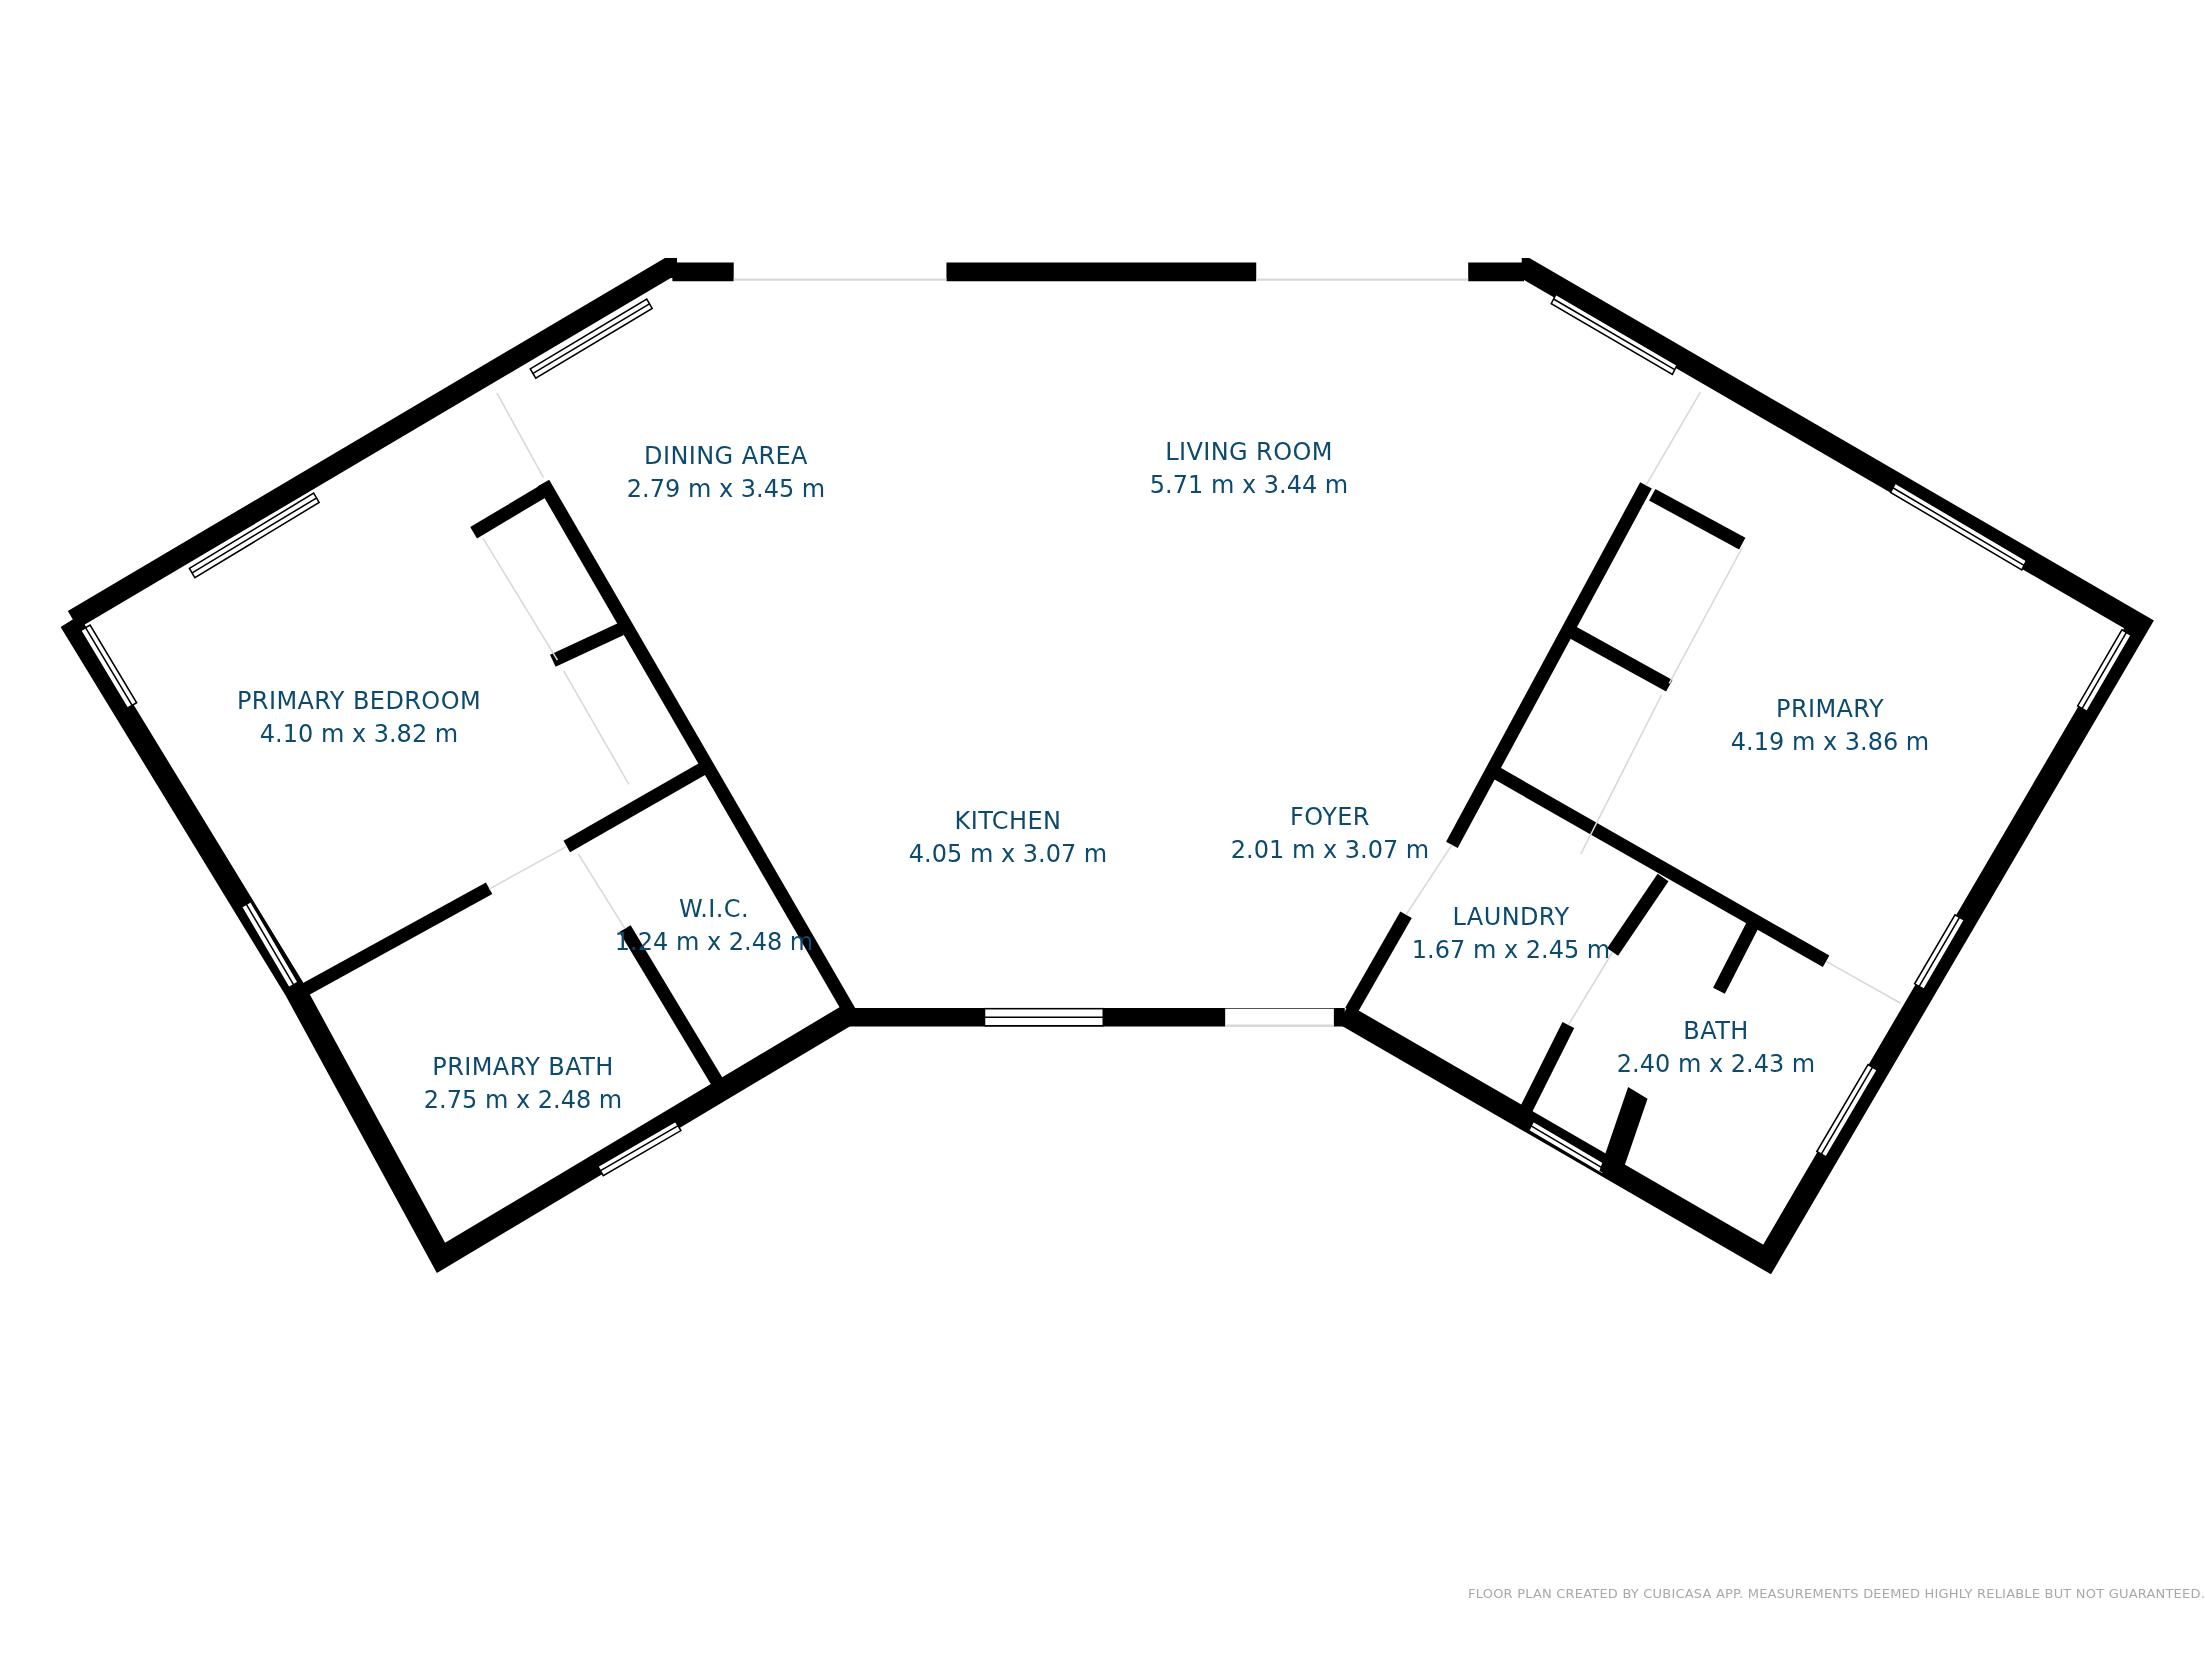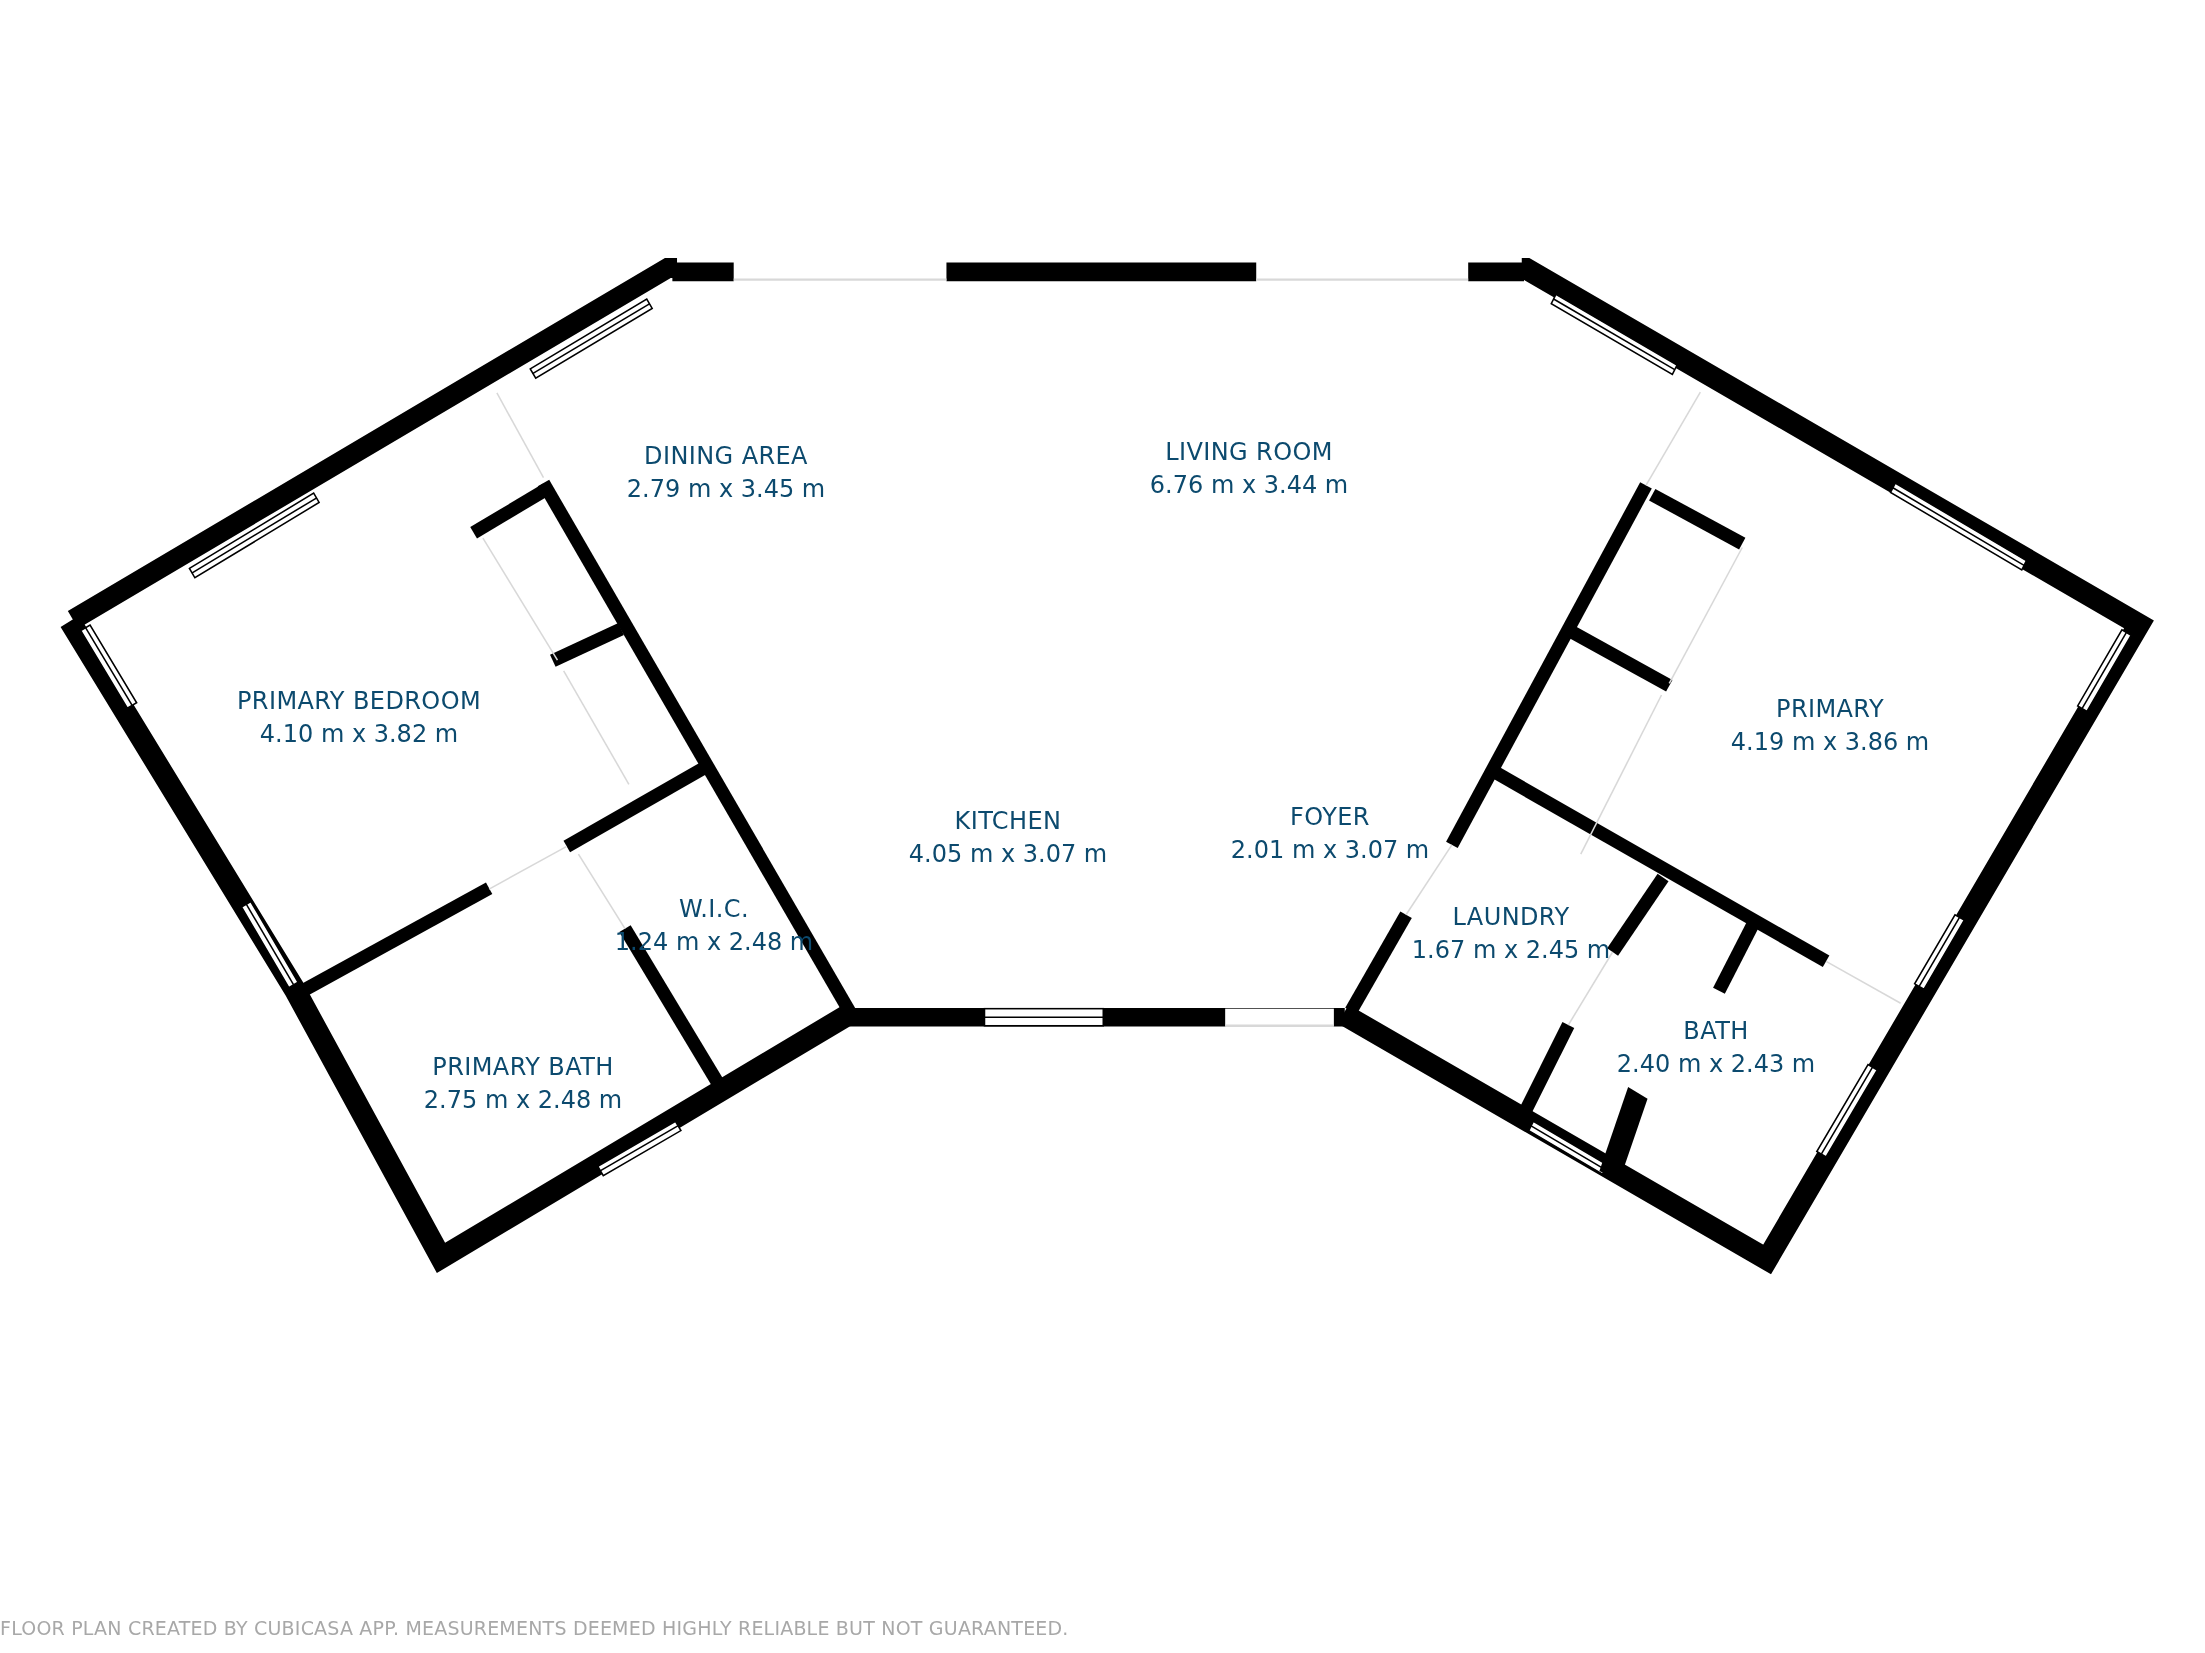--- a/index.html
+++ b/index.html
@@ -1,21 +1,21 @@
 <!DOCTYPE html>
 <html style="font-size:12.4px"><head>
 <meta charset="utf-8">
 <style>
   html, body { margin: 0; padding: 0; background: #ffffff; }
   body { width: 2205px; height: 1654px; position: relative; overflow: hidden; font-family: "DejaVu Sans", sans-serif; }
   #plan { position: absolute; left: 0; top: 0; width: 2205px; height: 1654px; }
   .room-label { position: absolute; transform: translate(-50%, 0); text-align: center; color: #0c4a6e; white-space: nowrap; }
   .room-name { font-size: 24px; line-height: 33px; letter-spacing: 0.4px; }
   .room-dims { font-size: 24px; line-height: 33px; }
-  #footer { position: absolute; left: 0; width: 2205px; top: 1586px; text-align: left; font-size: 19px; color: #a8a8a8; letter-spacing: 0.2px; margin-top: 31px; }
+  #footer { position: absolute; left: 0; width: 2205px; top: 1586px; text-align: right; font-size: 13px; color: #a8a8a8; letter-spacing: 0.2px; }
 </style>
 </head>
 <body>
 
 <svg id="plan" viewBox="0 0 2840 2130" xmlns="http://www.w3.org/2000/svg">
 
   <g stroke="#000" stroke-linejoin="miter" fill="none">
 
     <line x1="866" y1="350" x2="945" y2="350" stroke-width="24"></line>
     <line x1="1219" y1="350" x2="1618" y2="350" stroke-width="24"></line>
@@ -112,21 +112,21 @@
     <line x1="2352" y1="1238" x2="2448" y2="1292"></line>
   </g>
 </svg>
 
 <div class="room-label" style="left:726px; top:440px;">
   <div class="room-name">DINING AREA</div>
   <div class="room-dims">2.79 m x 3.45 m</div>
 </div>
 <div class="room-label" style="left:1249px; top:436px;">
   <div class="room-name">LIVING ROOM</div>
-  <div class="room-dims">6.76 m x 3.44 m</div>
+  <div class="room-dims">5.71 m x 3.44 m</div>
 </div>
 <div class="room-label" style="left:359px; top:685px;">
   <div class="room-name">PRIMARY BEDROOM</div>
   <div class="room-dims">4.10 m x 3.82 m</div>
 </div>
 <div class="room-label" style="left:1830px; top:693px;">
   <div class="room-name">PRIMARY</div>
   <div class="room-dims">4.19 m x 3.86 m</div>
 </div>
 <div class="room-label" style="left:1008px; top:805px;">

